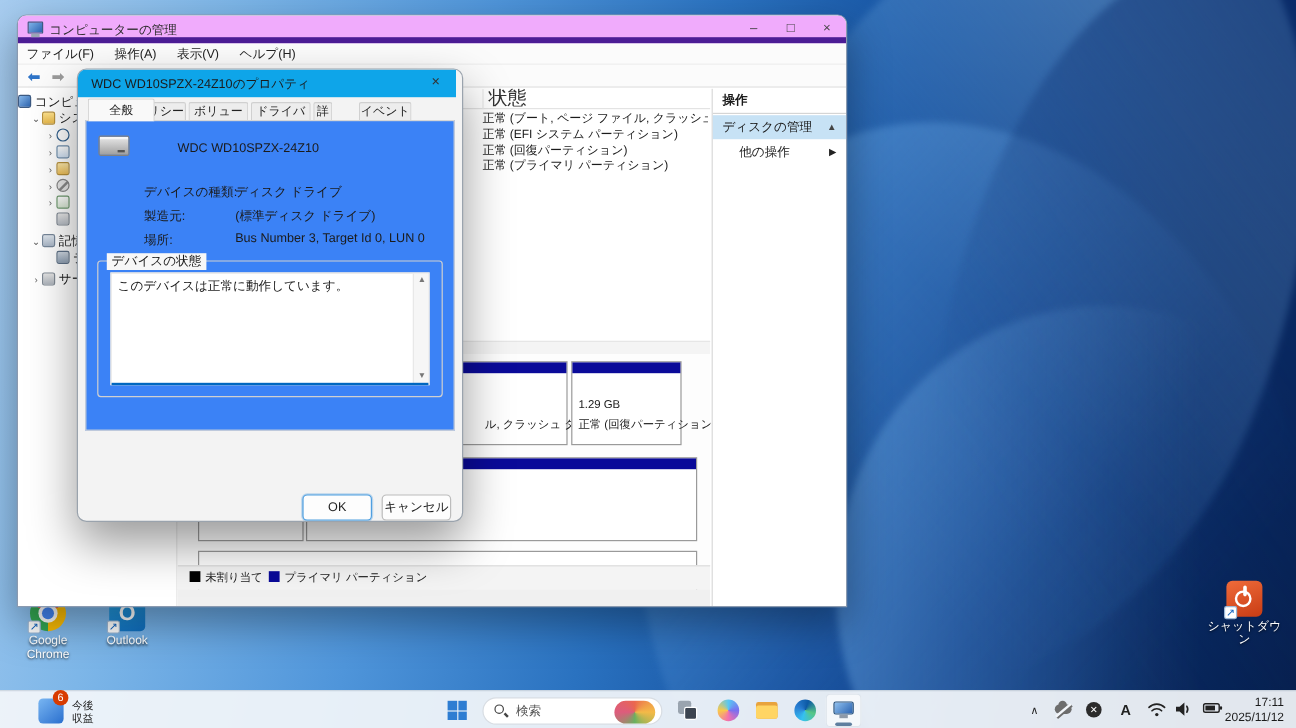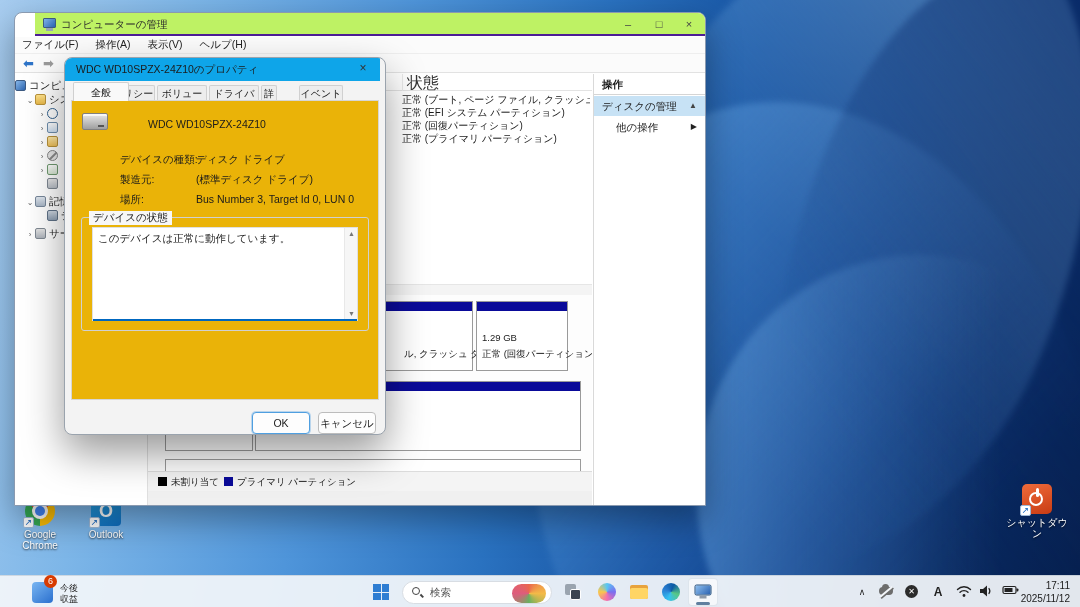--- a/index.html
+++ b/index.html
@@ -32,21 +32,21 @@
   .chrome-ball::after { content:""; position:absolute; left:10px; top:10px; width:10px; height:10px; border-radius:50%; background:#4285f4; }
   .outlook-sq { width:30px; height:30px; border-radius:4px; background:linear-gradient(160deg,#28a8ea,#0f6cbd); position:relative; }
   .outlook-sq::before { content:"O"; position:absolute; inset:0; color:#fff; font-weight:bold; font-size:18px; line-height:30px; text-align:center; }
   .power-sq { width:30px; height:30px; border-radius:5px; background:linear-gradient(160deg,#ef6b3a,#c83c14); position:relative; }
   .power-ring { position:absolute; left:7px; top:8px; width:14px; height:14px; border:2.5px solid #fff; border-radius:50%; }
   .power-bar { position:absolute; left:14px; top:4px; width:2.5px; height:9px; background:#fff; border-radius:2px; }
 
   
   #mmc { position:absolute; left:14px; top:12px; width:692px; height:494px; background:#fff;
     border:1px solid #8a9ab0; border-radius:8px 8px 0 0; box-shadow:0 14px 34px rgba(0,0,0,.35); overflow:hidden; }
-  #mmc-titlebar { position:absolute; left:0; top:0; right:0; height:23px; background:#bef264; border-bottom:2px solid #4c1d95;margin-left:20px; }
+  #mmc-titlebar { position:absolute; left:0; top:0; right:0; height:23px; background:#f0abfc; border-bottom:5px solid #4c1d95; }
   #mmc-title { position:absolute; left:26px; top:5px; font-size:10.5px; color:#2b2b2b; }
   .mmc-app-icon { position:absolute; left:8px; top:5px; width:13px; height:13px; }
   .mmc-app-icon .scr { position:absolute; left:0; top:0; width:13px; height:10px; background:linear-gradient(135deg,#7fb2e8,#2a62b0); border:1px solid #3c5a82; border-radius:1px; }
   .mmc-app-icon .base { position:absolute; left:3px; top:10px; width:7px; height:3px; background:#9aa6b4; }
   .win-ctl { position:absolute; top:0; width:30px; height:23px; text-align:center; line-height:22px; color:#444; font-size:11px; }
   #btn-min { right:62px; } #btn-max { right:31px; } #btn-close { right:1px; }
 
   #mmc-menubar { position:absolute; left:0; top:24px; right:0; height:16px; background:#fbfbfb; }
   .menu-item { display:inline-block; padding:1px 7px; font-size:10.5px; color:#222; }
   #mmc-toolbar { position:absolute; left:0; top:40px; right:0; height:20px; background:#fbfbfb; border-top:1px solid #eee; border-bottom:1px solid #e2e2e2; }
@@ -106,21 +106,21 @@
   
   #dlg { position:absolute; left:64px; top:57px; width:322px; height:378px; background:#f3f3f3;
     border:1px solid #9aa3ad; border-radius:8px; box-shadow:0 18px 40px rgba(0,0,0,.4); overflow:hidden; }
   #dlg-titlebar { position:absolute; left:0; top:0; right:5px; height:23px; background:#0ea5e9; }
   #dlg-title { position:absolute; left:11px; top:5px; font-size:10.5px; color:#1b1b1b; }
   #dlg-close { position:absolute; right:1px; top:0; width:32px; height:22px; text-align:center; line-height:21px; font-size:12px; color:#333; }
   #dlg-tabs { position:absolute; left:0; top:23px; right:0; height:20px; }
   .tab { position:absolute; bottom:0; height:16px; line-height:16px; text-align:center; font-size:10px; color:#222;
     border:1px solid #d0d0d0; border-bottom:none; background:#ededed; border-radius:2px 2px 0 0; }
   .tab.active { height:19px; line-height:19px; background:#f9f9f9; z-index:2; }
-  #dlg-page { position:absolute; left:6px; top:42px; right:6px; height:300px; background:#eab308; border:1px solid #d6d6d6; }
+  #dlg-page { position:absolute; left:6px; top:42px; right:6px; height:259px; background:#3b82f6; border:1px solid #d6d6d6; }
   #dev-icon { position:absolute; left:10px; top:12px; width:26px; height:17px; background:linear-gradient(#e9e9e9,#9f9f9f);
     border:1px solid #808080; border-radius:2px; box-shadow:inset 0 2px 0 rgba(255,255,255,.7); }
   #dev-icon::after { content:""; position:absolute; right:3px; top:11px; width:6px; height:2px; background:#555; }
   #dev-name { position:absolute; left:76px; top:17px; font-size:10.5px; color:#1b1b1b; }
   .fld-label { position:absolute; left:48px; font-size:10.5px; color:#1b1b1b; }
   .fld-value { position:absolute; left:124px; font-size:10.5px; color:#1b1b1b; }
   #grp { position:absolute; left:9px; top:116px; right:9px; height:114px; border:1px solid #d0d0d0; border-radius:3px; }
   #grp-label { position:absolute; left:7px; top:-7px; padding:0 4px; background:#f7f7f7; font-size:10.5px; color:#1b1b1b; }
   #status-box { position:absolute; left:10px; top:9px; right:10px; bottom:9px; background:#fff; border:1px solid #e0e0e0; }
   #status-text { position:absolute; left:5px; top:4px; right:18px; font-size:10.5px; color:#1b1b1b; }

